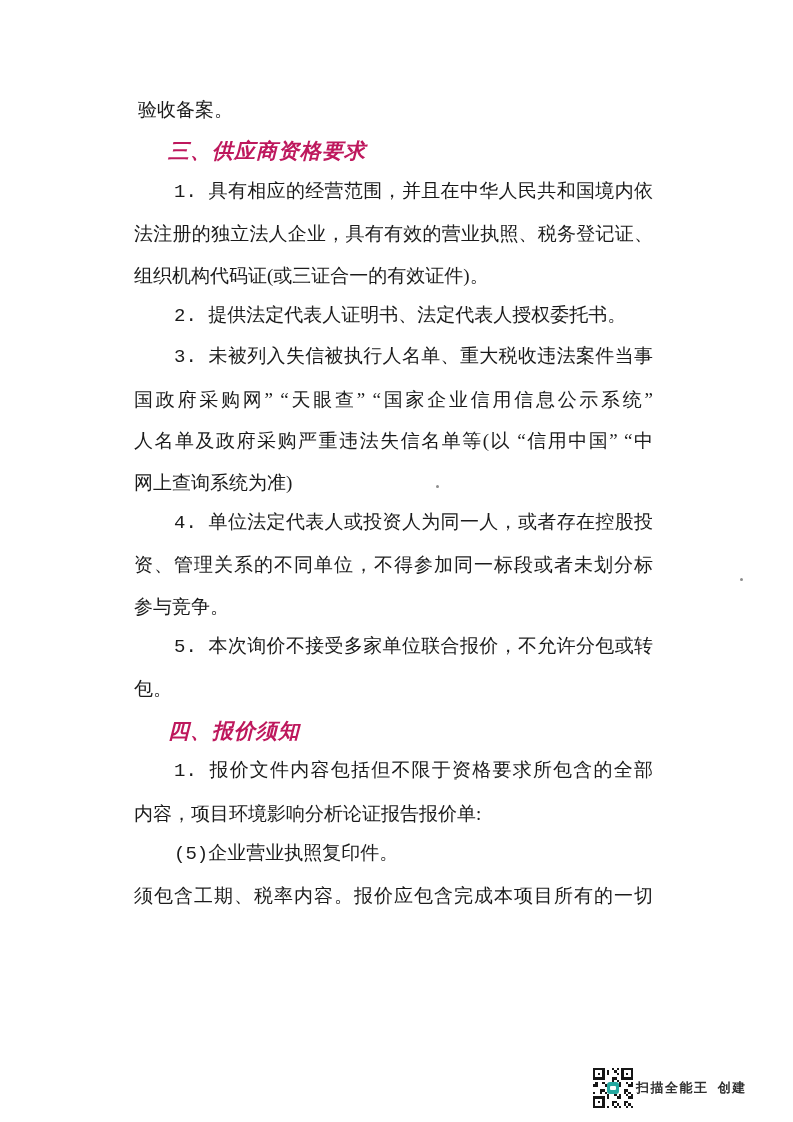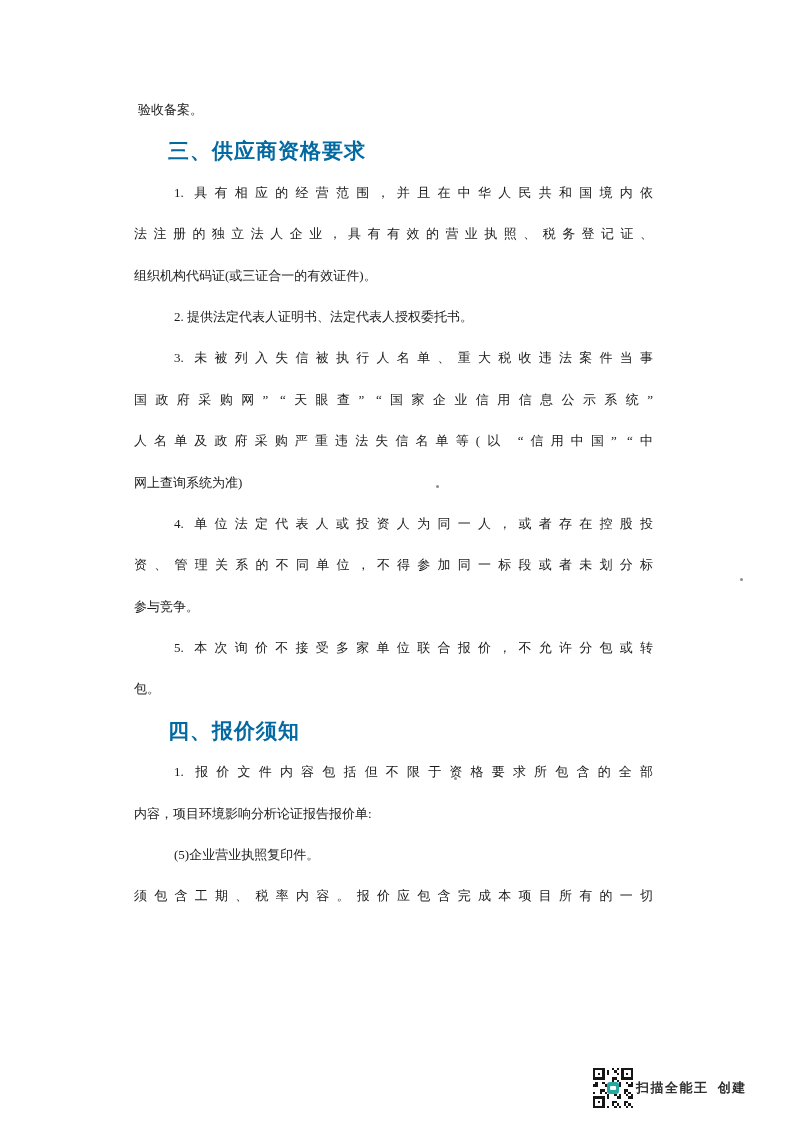--- a/index.html
+++ b/index.html
@@ -11,40 +11,41 @@
     font-family:"Liberation Serif","DejaVu Serif",serif;
     color:#1b1b1b;
   }
   .textblock{
     position:absolute;
     left:134px;top:89px;width:519px;
   }
   .line{
     height:41.4px;
     line-height:41.4px;
-    font-size:13px;
+    font-size:19px;
     letter-spacing:0px;
     white-space:nowrap;
     color:#1b1b1b;
   }
   .line.just{
     white-space:normal;
     text-align:justify;
     text-align-last:justify;
     -moz-text-align-last:justify;
   }
   .line.continuation{padding-left:4px;}
-  .line.indent{padding-left:40px;}
+  .line.indent{padding-left:40px;font-family:Liberation Mono, monospace;}
   .line.heading{
     padding-left:34px;
     font-size:21px;
     font-weight:700;
     font-family:"Liberation Sans","DejaVu Sans",sans-serif;
-    color:#0369a1;
+    color:#be185d;
     letter-spacing:1px;
+    font-style:italic;
   }
   .speck{
     position:absolute;width:3px;height:3px;border-radius:50%;
     background:#6f6f6f;opacity:.8;
   }
   .scan-footer{
     position:absolute;left:593px;top:1068px;
     display:flex;align-items:center;
   }
   .qr{

